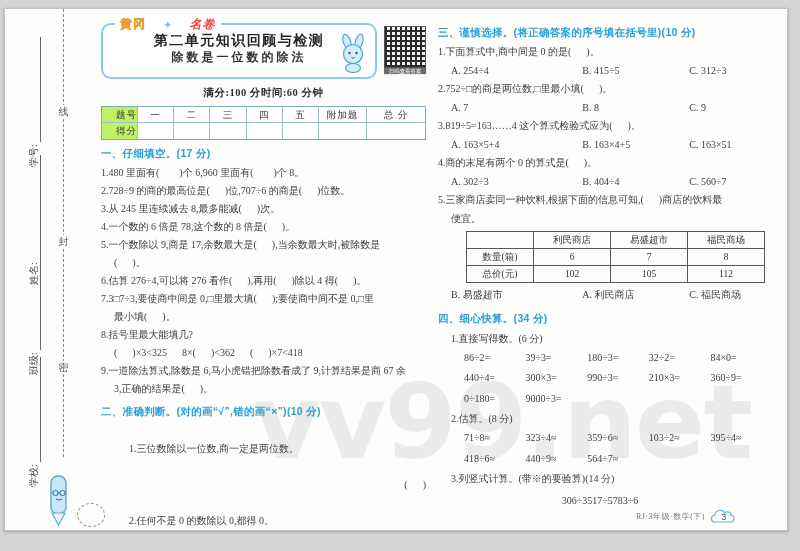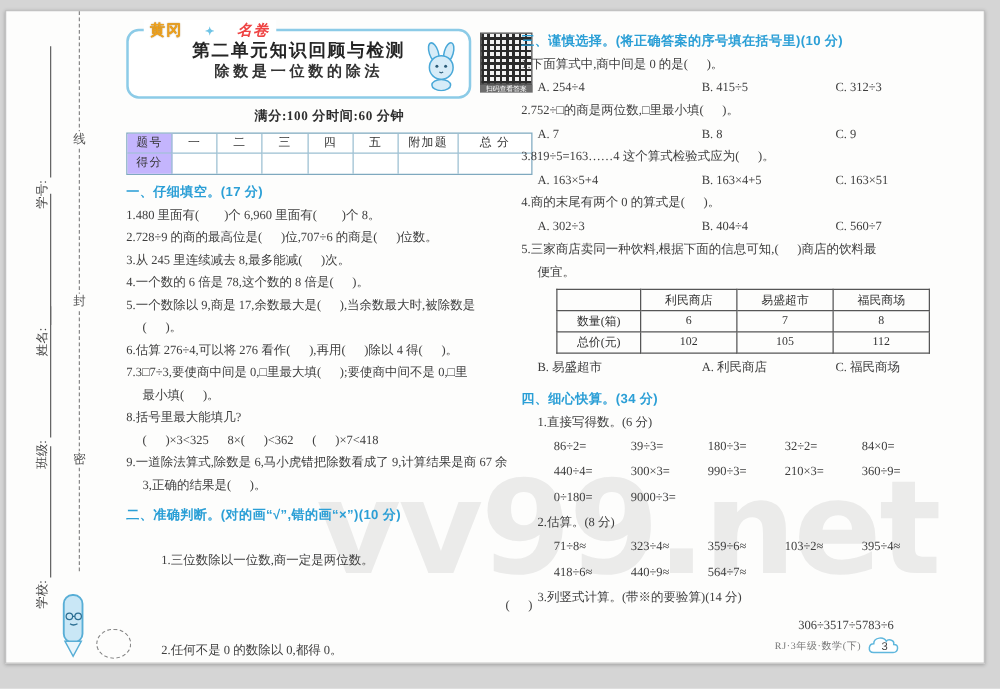--- a/index.html
+++ b/index.html
@@ -32,21 +32,21 @@
   }
   .mfield .blankline{flex:1;border-bottom:1px solid #666;margin-left:2px;height:10px;}
   .mascot-bl{position:absolute;left:38px;top:462px;z-index:3;}
   .dash-loop{
     position:absolute;left:72px;top:494px;width:26px;height:22px;z-index:2;
     border:1px dashed #8a8a8a;border-radius:50%;
   }
   
   .col{position:absolute;z-index:2;font-size:10px;color:#3e3e3e;}
   .col-left{left:96px;top:14px;width:325px;}
-  .col-right{left:412px;top:10px;width:334px;}
+  .col-right{left:433px;top:10px;width:334px;}
   
   .head-row{display:flex;align-items:flex-start;gap:7px;}
   .head-box{
     position:relative;flex:1;height:56px;border:2px solid #8ccbe7;border-radius:10px;
     text-align:center;padding-top:6px;box-sizing:border-box;background:#fff;
   }
   .brand{
     position:absolute;top:-9px;left:12px;background:#fff;padding:0 5px;
     display:flex;align-items:center;gap:18px;
     font-family:"Liberation Sans",sans-serif;font-weight:900;font-size:12px;
@@ -81,21 +81,21 @@
     margin-top:6px;display:grid;border:1px solid #7fa9bf;
     grid-template-columns:36px repeat(5,1fr) 48px 58px;
     grid-auto-rows:16px;background:#fff;
   }
   .score-table .cell{
     border-right:1px solid #9cc0d2;border-bottom:1px solid #9cc0d2;
     font-size:9.5px;color:#333;text-align:center;line-height:16px;letter-spacing:1px;
   }
   .score-table .cell:nth-child(8n){border-right:none;}
   .score-table .cell.lastrow{border-bottom:none;}
-  .score-table .lbl{background:#c4b5fd;}
+  .score-table .lbl{background:#bef264;text-align:right;}
   
   .sec-head{
     font-family:"Liberation Sans",sans-serif;font-weight:bold;
     color:#2b9fd6;font-size:10.5px;margin:7px 0 3px;letter-spacing:.3px;white-space:pre-wrap;
   }
   .item{padding-left:13px;text-indent:-13px;line-height:1.8;white-space:pre-wrap;}
   .judge{position:relative;padding-left:13px;text-indent:-13px;padding-right:36px;line-height:1.8;white-space:pre-wrap;}
   .judge .bracket{position:absolute;right:0;bottom:0;text-indent:0;white-space:pre;}
   .stem{padding-left:13px;text-indent:-13px;line-height:1.85;white-space:pre-wrap;}
   .opts{display:grid;grid-template-columns:1.35fr 1.1fr .85fr;padding-left:13px;line-height:1.85;}
@@ -104,24 +104,24 @@
   .store-table{border-collapse:collapse;margin:3px 0 3px 28px;}
   .store-table td{
     border:1px solid #565656;width:72px;height:16px;text-align:center;
     font-size:9.5px;color:#333;padding:0 2px;
   }
   .store-table td:first-child{width:62px;}
   
   .sub-label{padding-left:13px;line-height:1.9;white-space:pre-wrap;}
   .calc4{display:grid;grid-template-columns:repeat(5,1fr);padding-left:26px;line-height:2.05;}
   .calc4 span{white-space:pre;}
-  .calc3{display:flex;justify-content:flex-end;padding:3px 36px 0 26px;line-height:1.9;}
+  .calc3{display:flex;justify-content:center;padding:3px 36px 0 26px;line-height:1.9;}
   
   .footer{
-    position:absolute;right:64px;bottom:4px;z-index:2;display:flex;align-items:center;gap:4px;
+    position:absolute;right:48px;bottom:4px;z-index:2;display:flex;align-items:center;gap:4px;
     font-size:8px;color:#777;letter-spacing:.5px;margin-left:20px;
   }
   .cloud-badge{position:relative;width:30px;height:20px;}
 </style>
 </head>
 <body>
 
 <div class="page">
 
   <div class="watermark">vv99.net</div>

